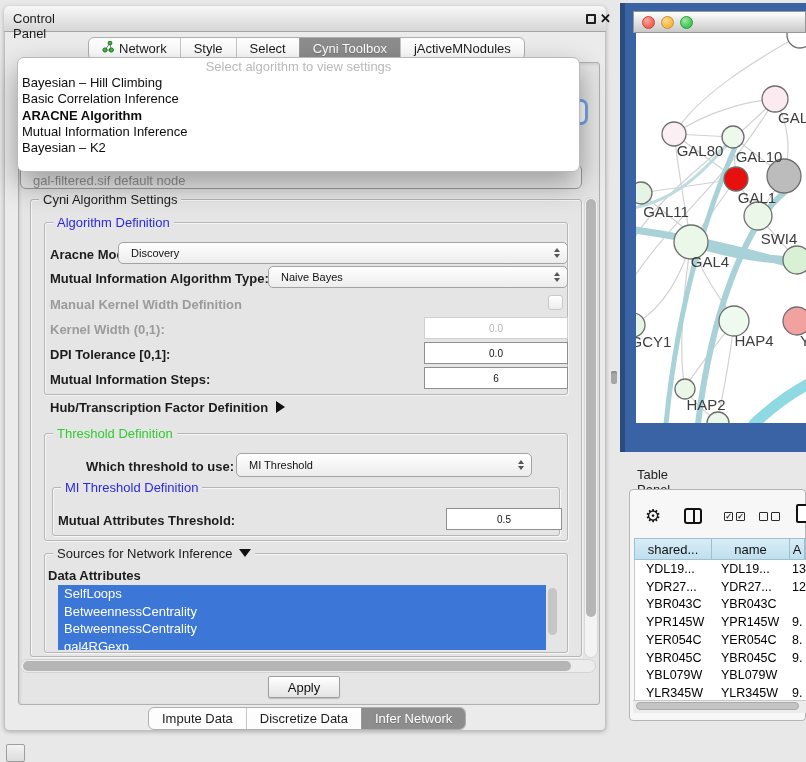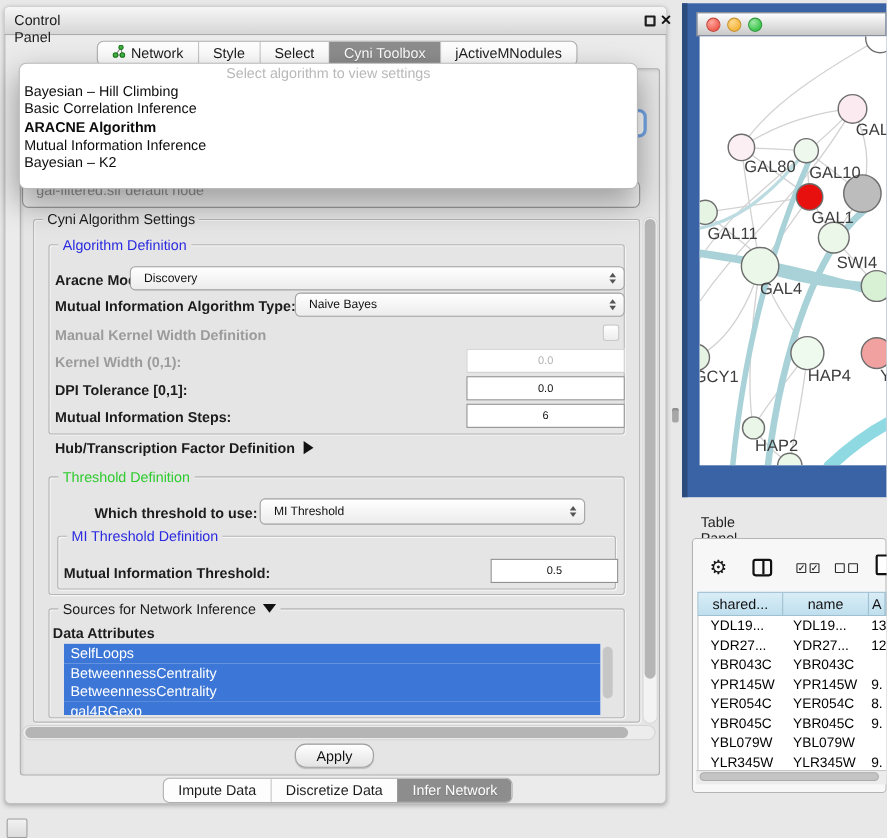--- a/index.html
+++ b/index.html
@@ -39,28 +39,28 @@
   .tri-dn{display:inline-block;width:0;height:0;border-left:6px solid transparent;border-right:6px solid transparent;border-top:8px solid #111;vertical-align:1px;margin-left:6px}
   
   #attr-list{left:58px;top:585px;width:488px;height:65px;background:#fff;overflow:hidden}
   .attr{height:17.5px;line-height:17.5px;color:#fff;background:#3c76d6;padding-left:6px;font-size:13px;white-space:nowrap}
   #attr-thumb{left:548px;top:588px;width:9px;height:47px;background:#c6c6c6;border-radius:5px}
   
   #v-sb{left:584px;top:197px;width:14px;height:461px;background:#f3f3f3;border:1px solid #d8d8d8;border-radius:8px}
   #v-thumb{left:586px;top:199px;width:10px;height:418px;background:#b5b5b5;border-radius:6px}
   #h-sb{left:20px;top:659px;width:576px;height:14px;background:#ececec;border:1px solid #d4d4d4;border-radius:8px}
   #h-thumb{left:23px;top:661px;width:548px;height:10px;background:#b5b5b5;border-radius:6px}
-  #apply-btn{left:268px;top:676px;width:72px;height:22px;border:1px solid #9f9f9f;border-radius:10px;background:linear-gradient(#ffffff,#e3e3e3);font-size:13px;color:#111;display:flex;align-items:center;justify-content:center;box-shadow:0 1px 1px rgba(0,0,0,.18)}
+  #apply-btn{left:268px;top:676px;width:72px;height:22px;border:1px solid #9f9f9f;border-radius:2px;background:linear-gradient(#ffffff,#e3e3e3);font-size:13px;color:#111;display:flex;align-items:center;justify-content:center;box-shadow:0 1px 1px rgba(0,0,0,.18)}
   
   #algo-dd{left:17px;top:57px;width:563px;height:115px;background:#fff;border:1px solid #b9b9b9;border-radius:7px;box-shadow:0 12px 28px rgba(0,0,0,.38);z-index:60;overflow:hidden}
   #algo-hint{height:16px;line-height:16px;margin-top:1px;text-align:center;color:#b9b9b9;font-size:13px}
   .opt{height:16.3px;line-height:16.3px;padding-left:4px;font-size:13px;color:#0c0c0c;white-space:nowrap}
   .opt.bold{font-weight:bold}
   
-  #bg-combo{left:20px;top:164px;width:562px;height:25px;border:1px solid #9c9c9c;border-radius:6px;background:linear-gradient(#fff,#ececec);font-size:13px;color:#969696;display:flex;align-items:flex-start;padding:0 12px;z-index:5}
+  #bg-combo{left:20px;top:164px;width:562px;height:25px;border:1px solid #9c9c9c;border-radius:6px;background:linear-gradient(#fff,#ececec);font-size:13px;color:#969696;display:flex;align-items:flex-end;padding:0 12px;z-index:5}
   #focus-combo{left:520px;top:99px;width:68px;height:26px;border:3px solid #74a7e8;border-radius:7px;background:#fff;z-index:5}
   
   #splitter{left:611px;top:371px;width:6px;height:13px;background:#a6a6a6;border-radius:2px;box-shadow:inset 0 2px 0 #8e8e8e}
   
   #net{left:620px;top:3px;width:186px;height:449px;background:#3a63a6;border-left:5px solid #2b4a7e}
   #net-titlebar{left:633px;top:11px;width:173px;height:22px;background:linear-gradient(#fefefe,#c9c9c9);border:1px solid #979797}
   .light{position:absolute;top:16px;width:13px;height:13px;border-radius:50%}
   #net-canvas{left:636px;top:33px;width:170px;height:390px;background:#fff;overflow:hidden}
   
   #tp-title{left:637px;top:467px;font-size:13px;color:#222}
@@ -188,21 +188,21 @@
   <div class="combo" style="left:236px;top:453px;width:296px;height:24px">
     <span>MI Threshold</span>
     <span class="arrows">
         <i class="tri-up"></i>
         <i class="tri-down"></i>
       </span>
   </div>
   <div class="grp" style="left:52px;top:487px;width:508px;height:49px">
     <div class="cap blue">MI Threshold Definition</div>
   </div>
-  <div class="lbl" style="left:58px;top:513px">Mutual Information Threshold:</div>
+  <div class="lbl" style="left:58px;top:513px">Mutual Attributes Threshold:</div>
   <div class="field" style="left:446px;top:508px;width:116px;height:22px">
     <span>0.5</span>
   </div>
 
   <div class="grp" style="left:44px;top:553px;width:524px;height:100px">
     <div class="cap"><span>Sources for Network Inference</span><span class="tri-dn"></span></div>
   </div>
   <div class="lbl" style="left:48px;top:568px">Data Attributes</div>
   <div id="attr-list" class="abs">
     <div class="attr">SelfLoops</div>

